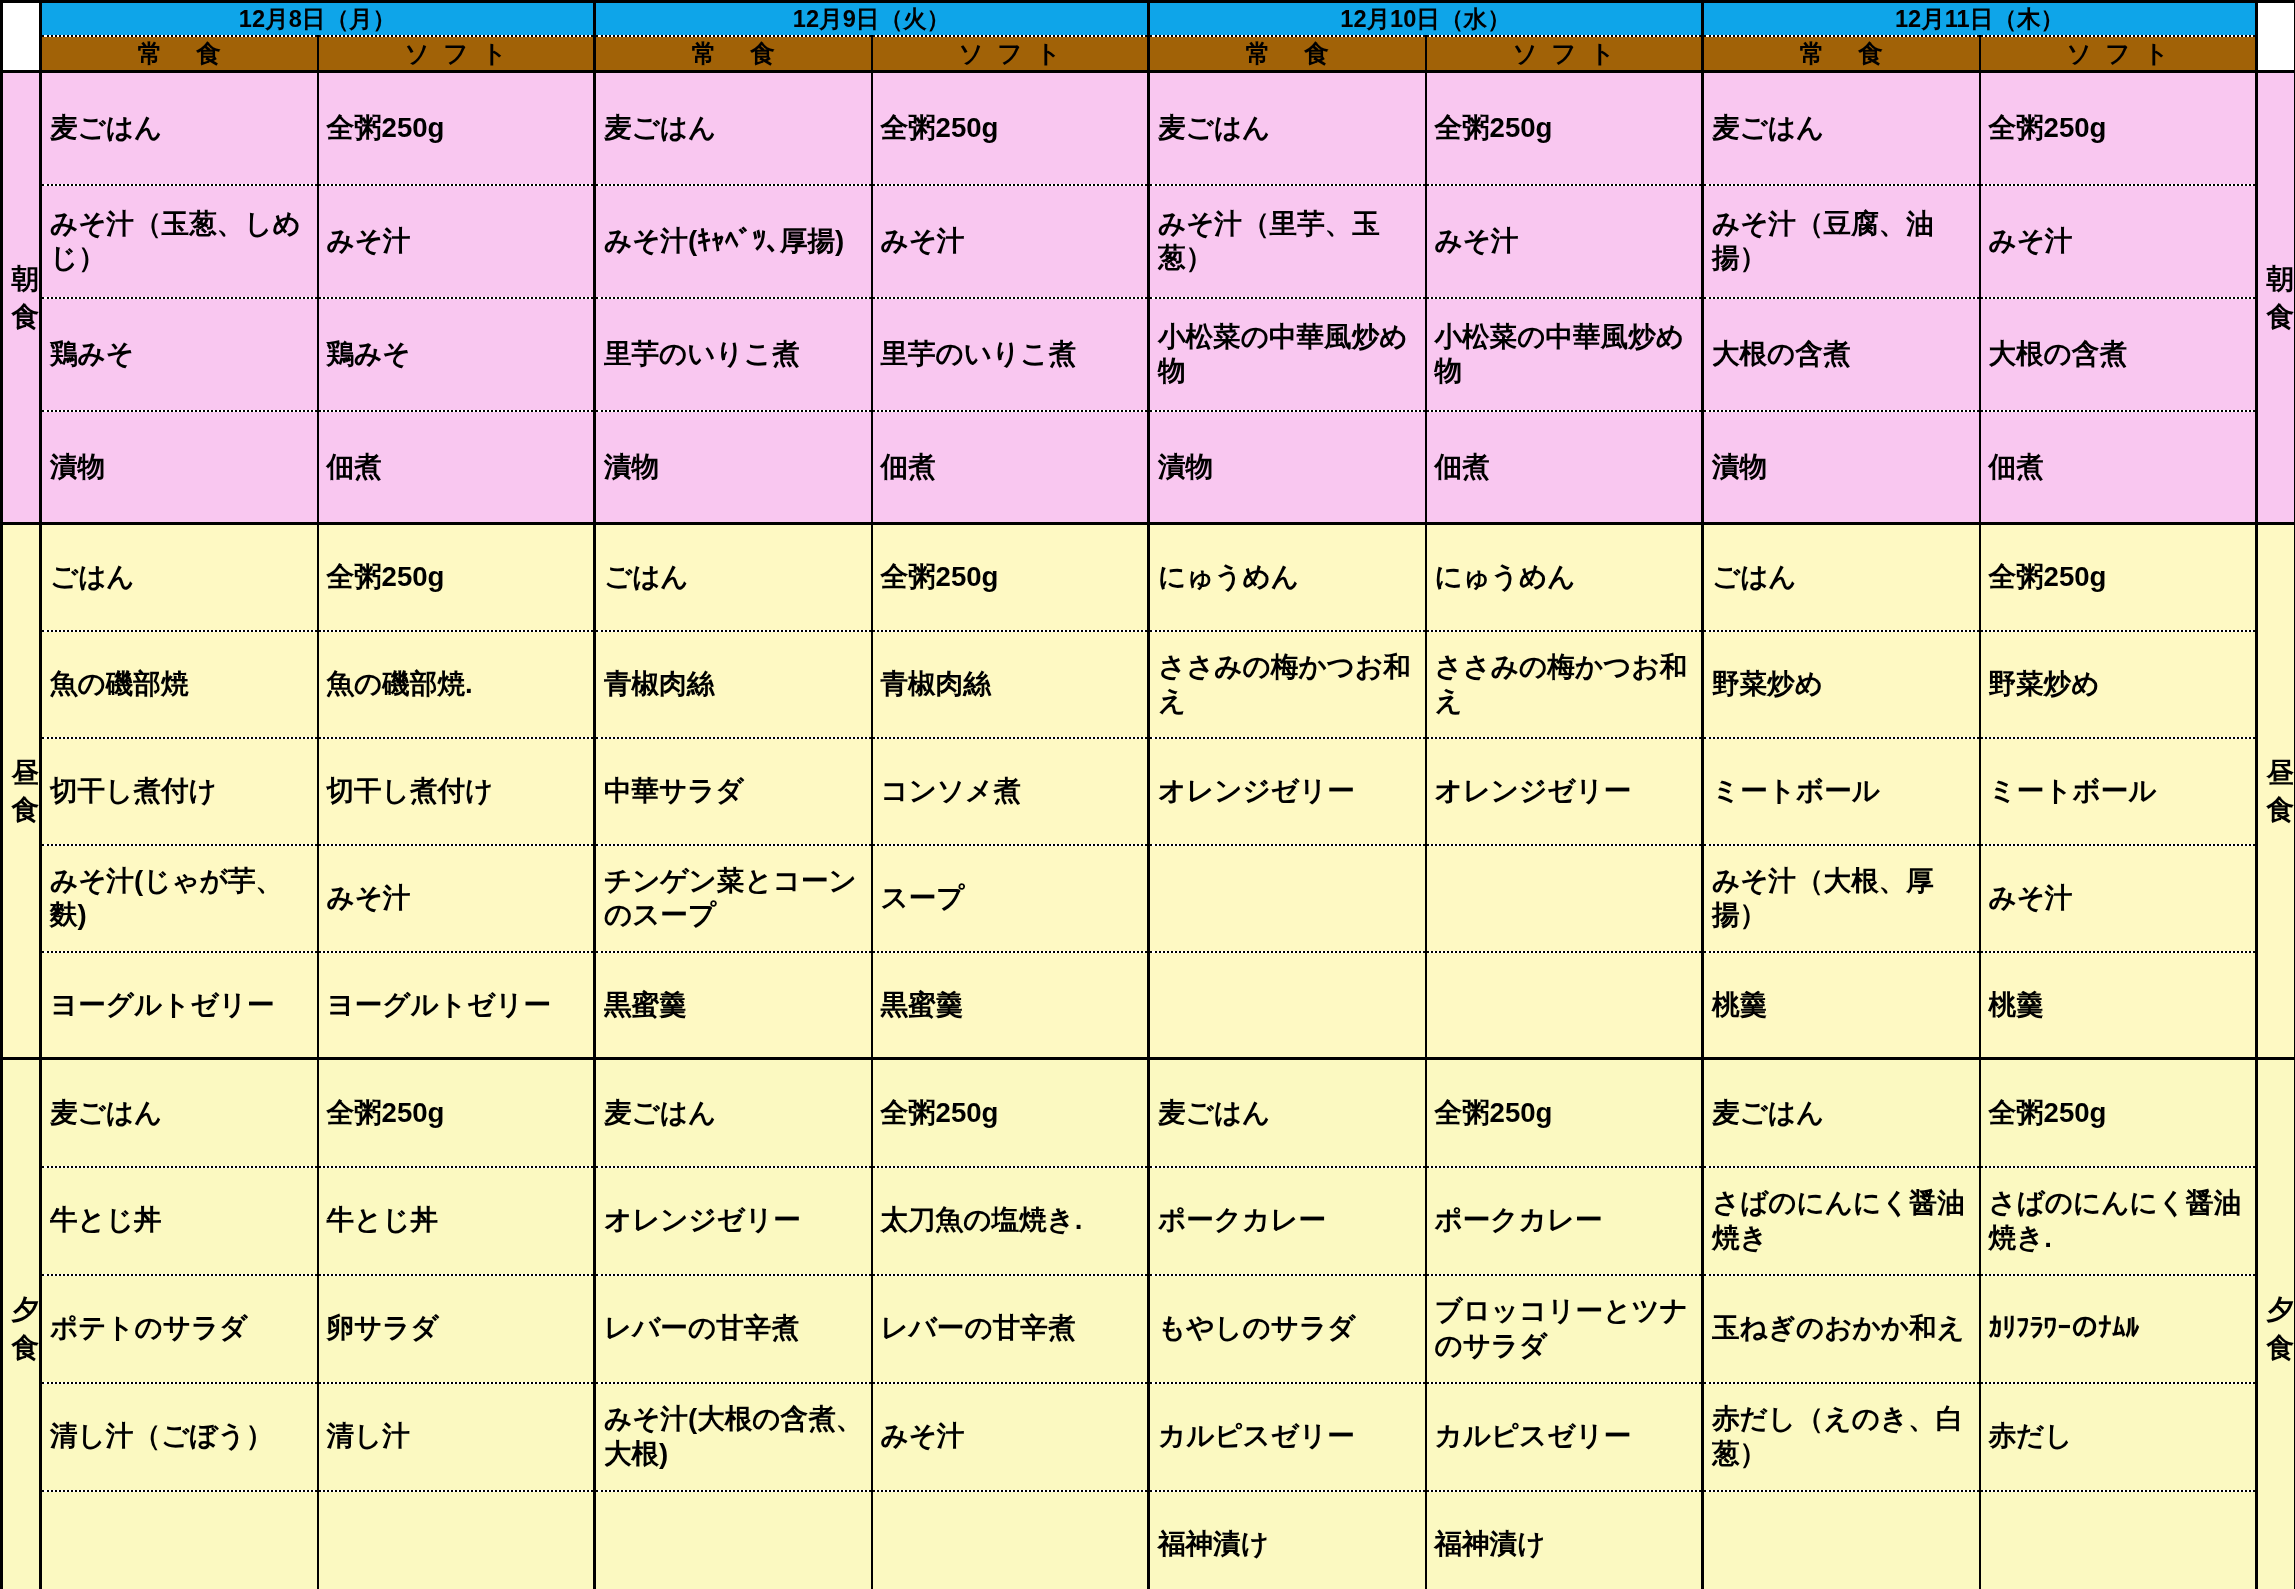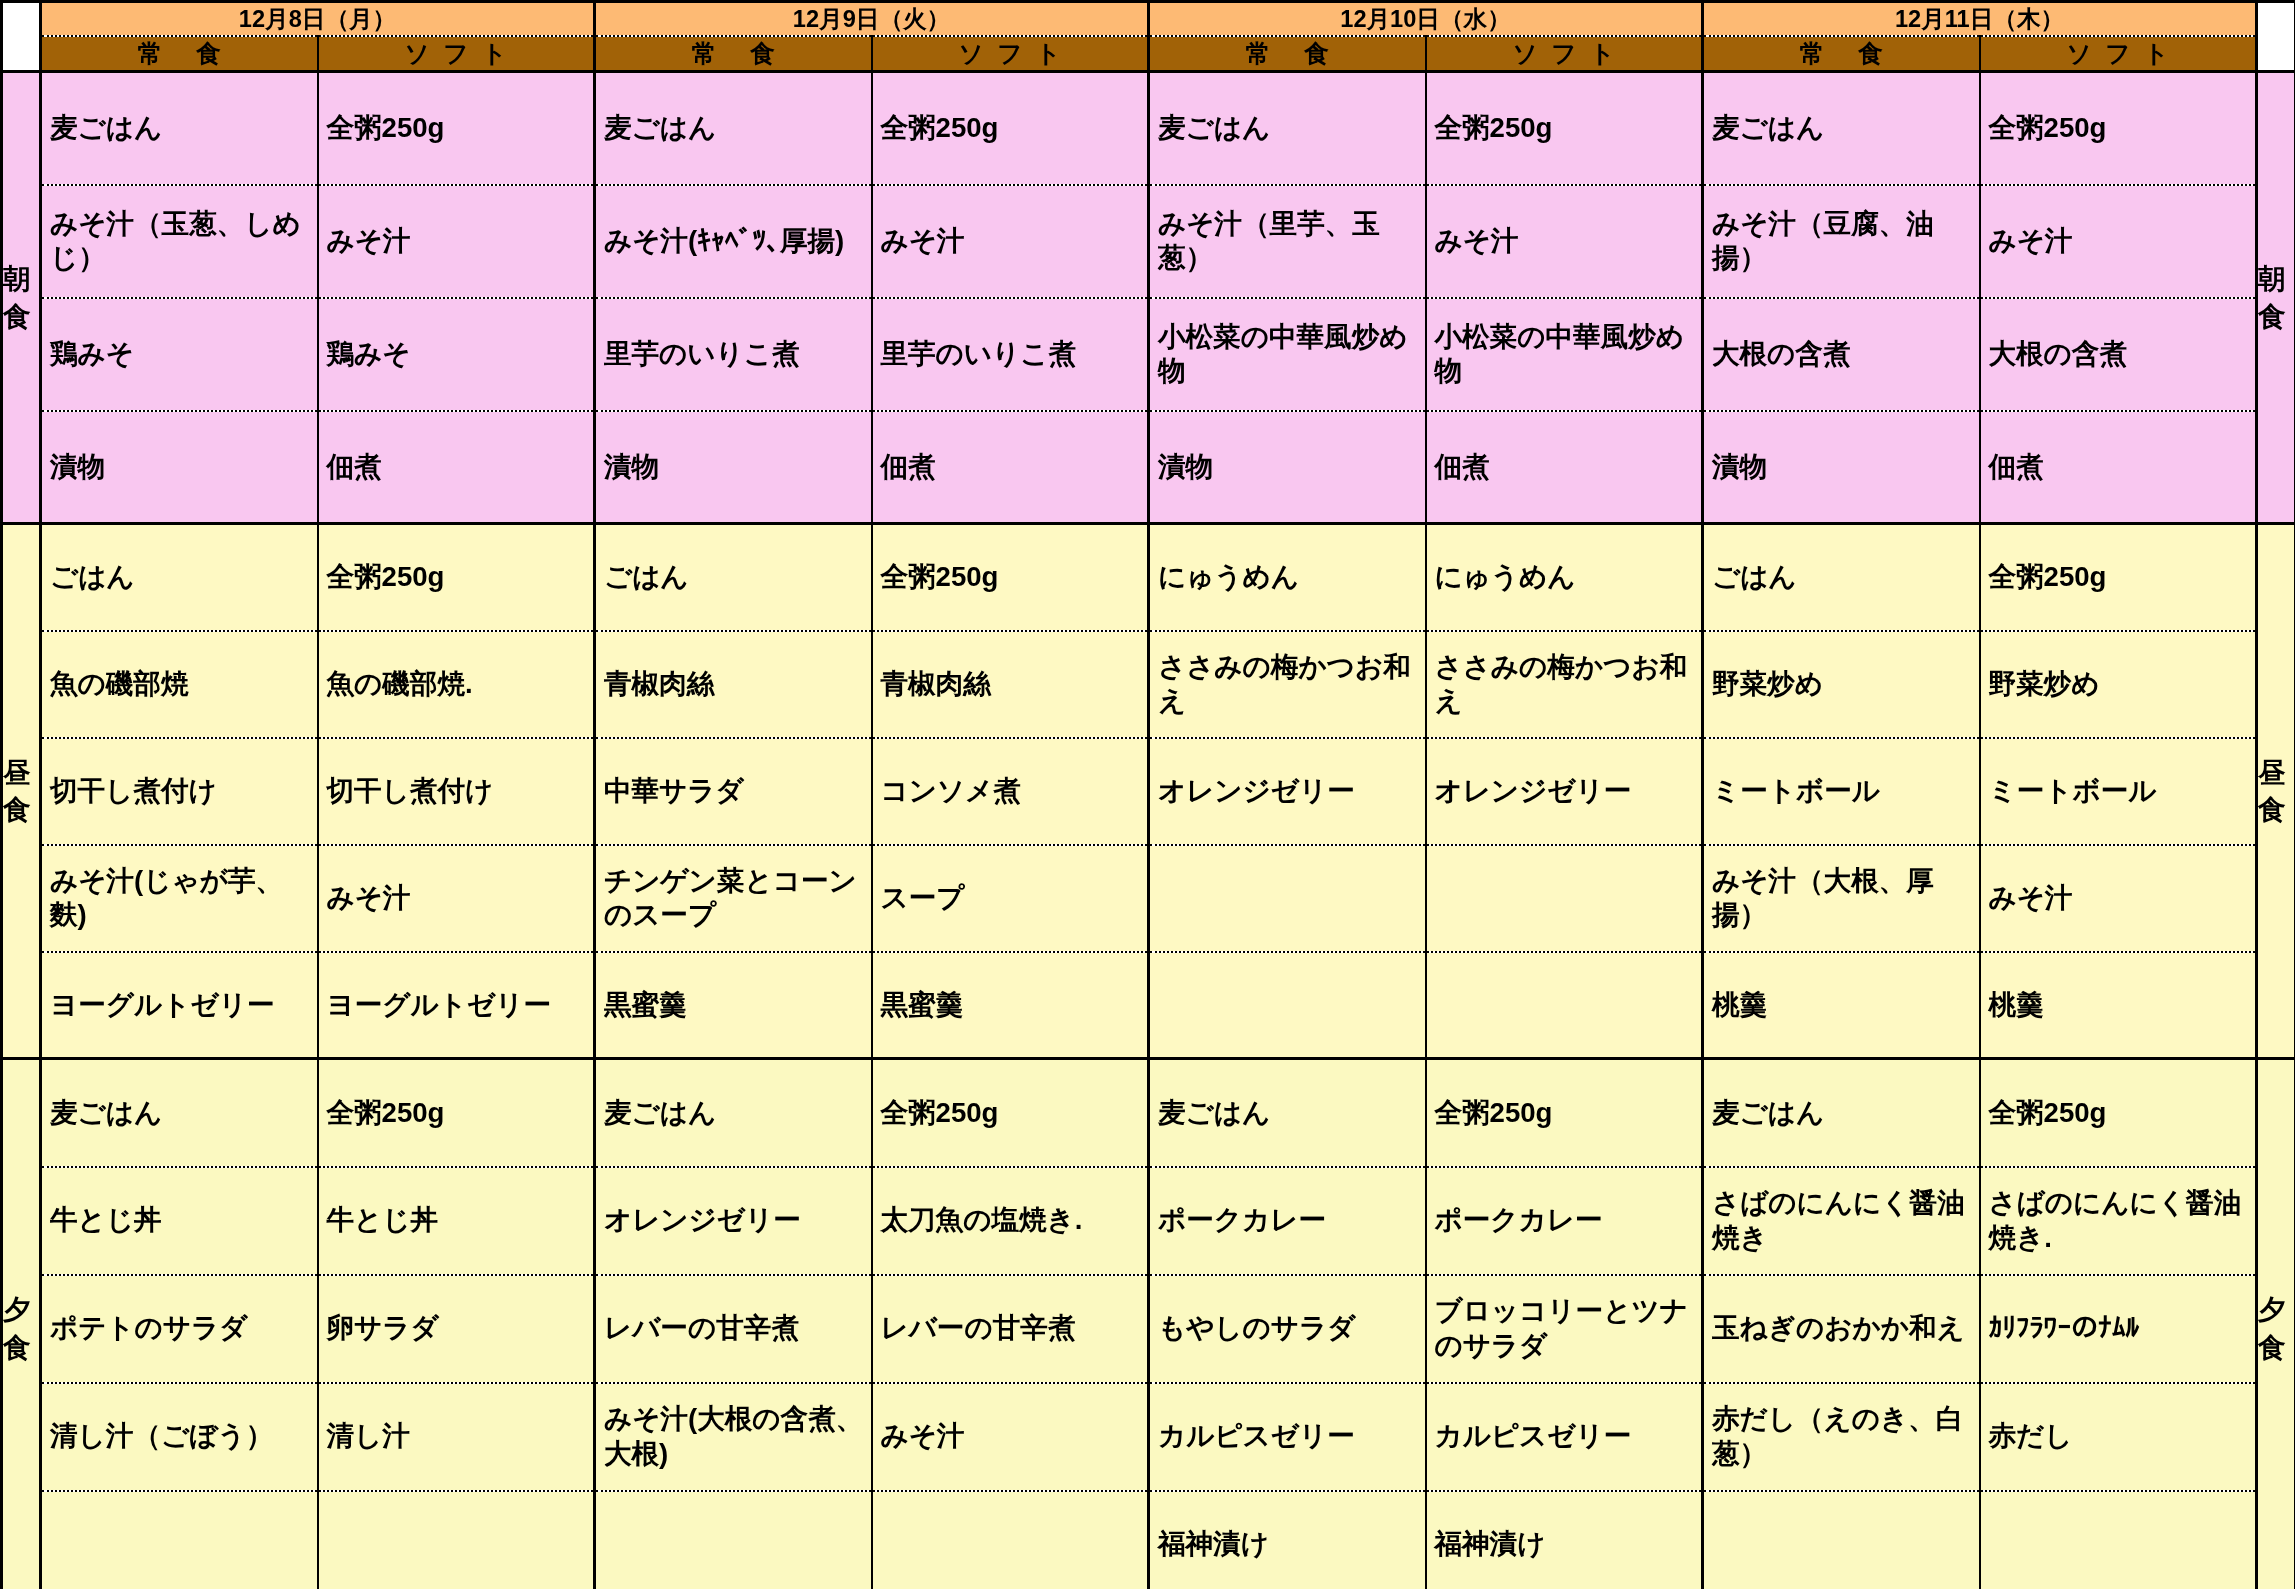--- a/index.html
+++ b/index.html
@@ -4,38 +4,38 @@
 <style>
   html,body{margin:0;padding:0;background:#fff;}
   body{width:2295px;height:1590px;font-family:"Liberation Sans","DejaVu Sans",sans-serif;}
   table{width:2293px;height:1588px;border-collapse:collapse;table-layout:fixed;border:3.9px solid #000;}
   td{border:2px dotted #000;color:#000;overflow:hidden;}
 
   
   tr.hdr-date{height:27.6px;}
   tr.hdr-diet{height:27.6px;}
   td.date{border-left:3.9px solid #000;border-bottom:2px dotted #000;text-align:center;vertical-align:middle;
-          font-size:23.6px;font-weight:bold;background:#fdba74;padding:0;}
+          font-size:23.6px;font-weight:bold;background:#0ea5e9;padding:0;}
   td.diet{border-bottom:3.9px solid #000;text-align:center;vertical-align:middle;
           font-size:24.6px;font-weight:bold;letter-spacing:0.55em;text-indent:0.55em;background:#a16207;padding:0;}
   td.corner{background:#fff;}
   td.cl{border-right:3.9px solid #000;border-bottom:3.9px solid #000;}
   td.cr{border-left:3.9px solid #000;border-bottom:3.9px solid #000;}
 
   
   td.g{border-left:3.9px solid #000;}   
   td.s{border-left:2px solid #000;margin-top:12px;}   
 
   
   td.c{font-size:27.6px;font-weight:bold;text-align:left;vertical-align:middle;
        padding:2px 3.9px 2px 7.9px;line-height:1.25;}
   td.st{border-top:3.9px solid #000;}   
 
   
-  td.lab{font-size:27.6px;font-weight:bold;text-align:left;vertical-align:middle;
+  td.lab{font-size:27.6px;font-weight:bold;text-align:right;vertical-align:middle;
          padding:0;word-break:break-all;line-height:1.35;}
   td.ll{border-right:3.9px solid #000;border-top:3.9px solid #000;}
   td.lr{border-left:3.9px solid #000;border-top:3.9px solid #000;}
 
   
   .bg-bf{background:#f9c7f0;}
   .bg-lu{background:#fef9c3;}
   .bg-di{background:#fbf9c1;}
 
   

